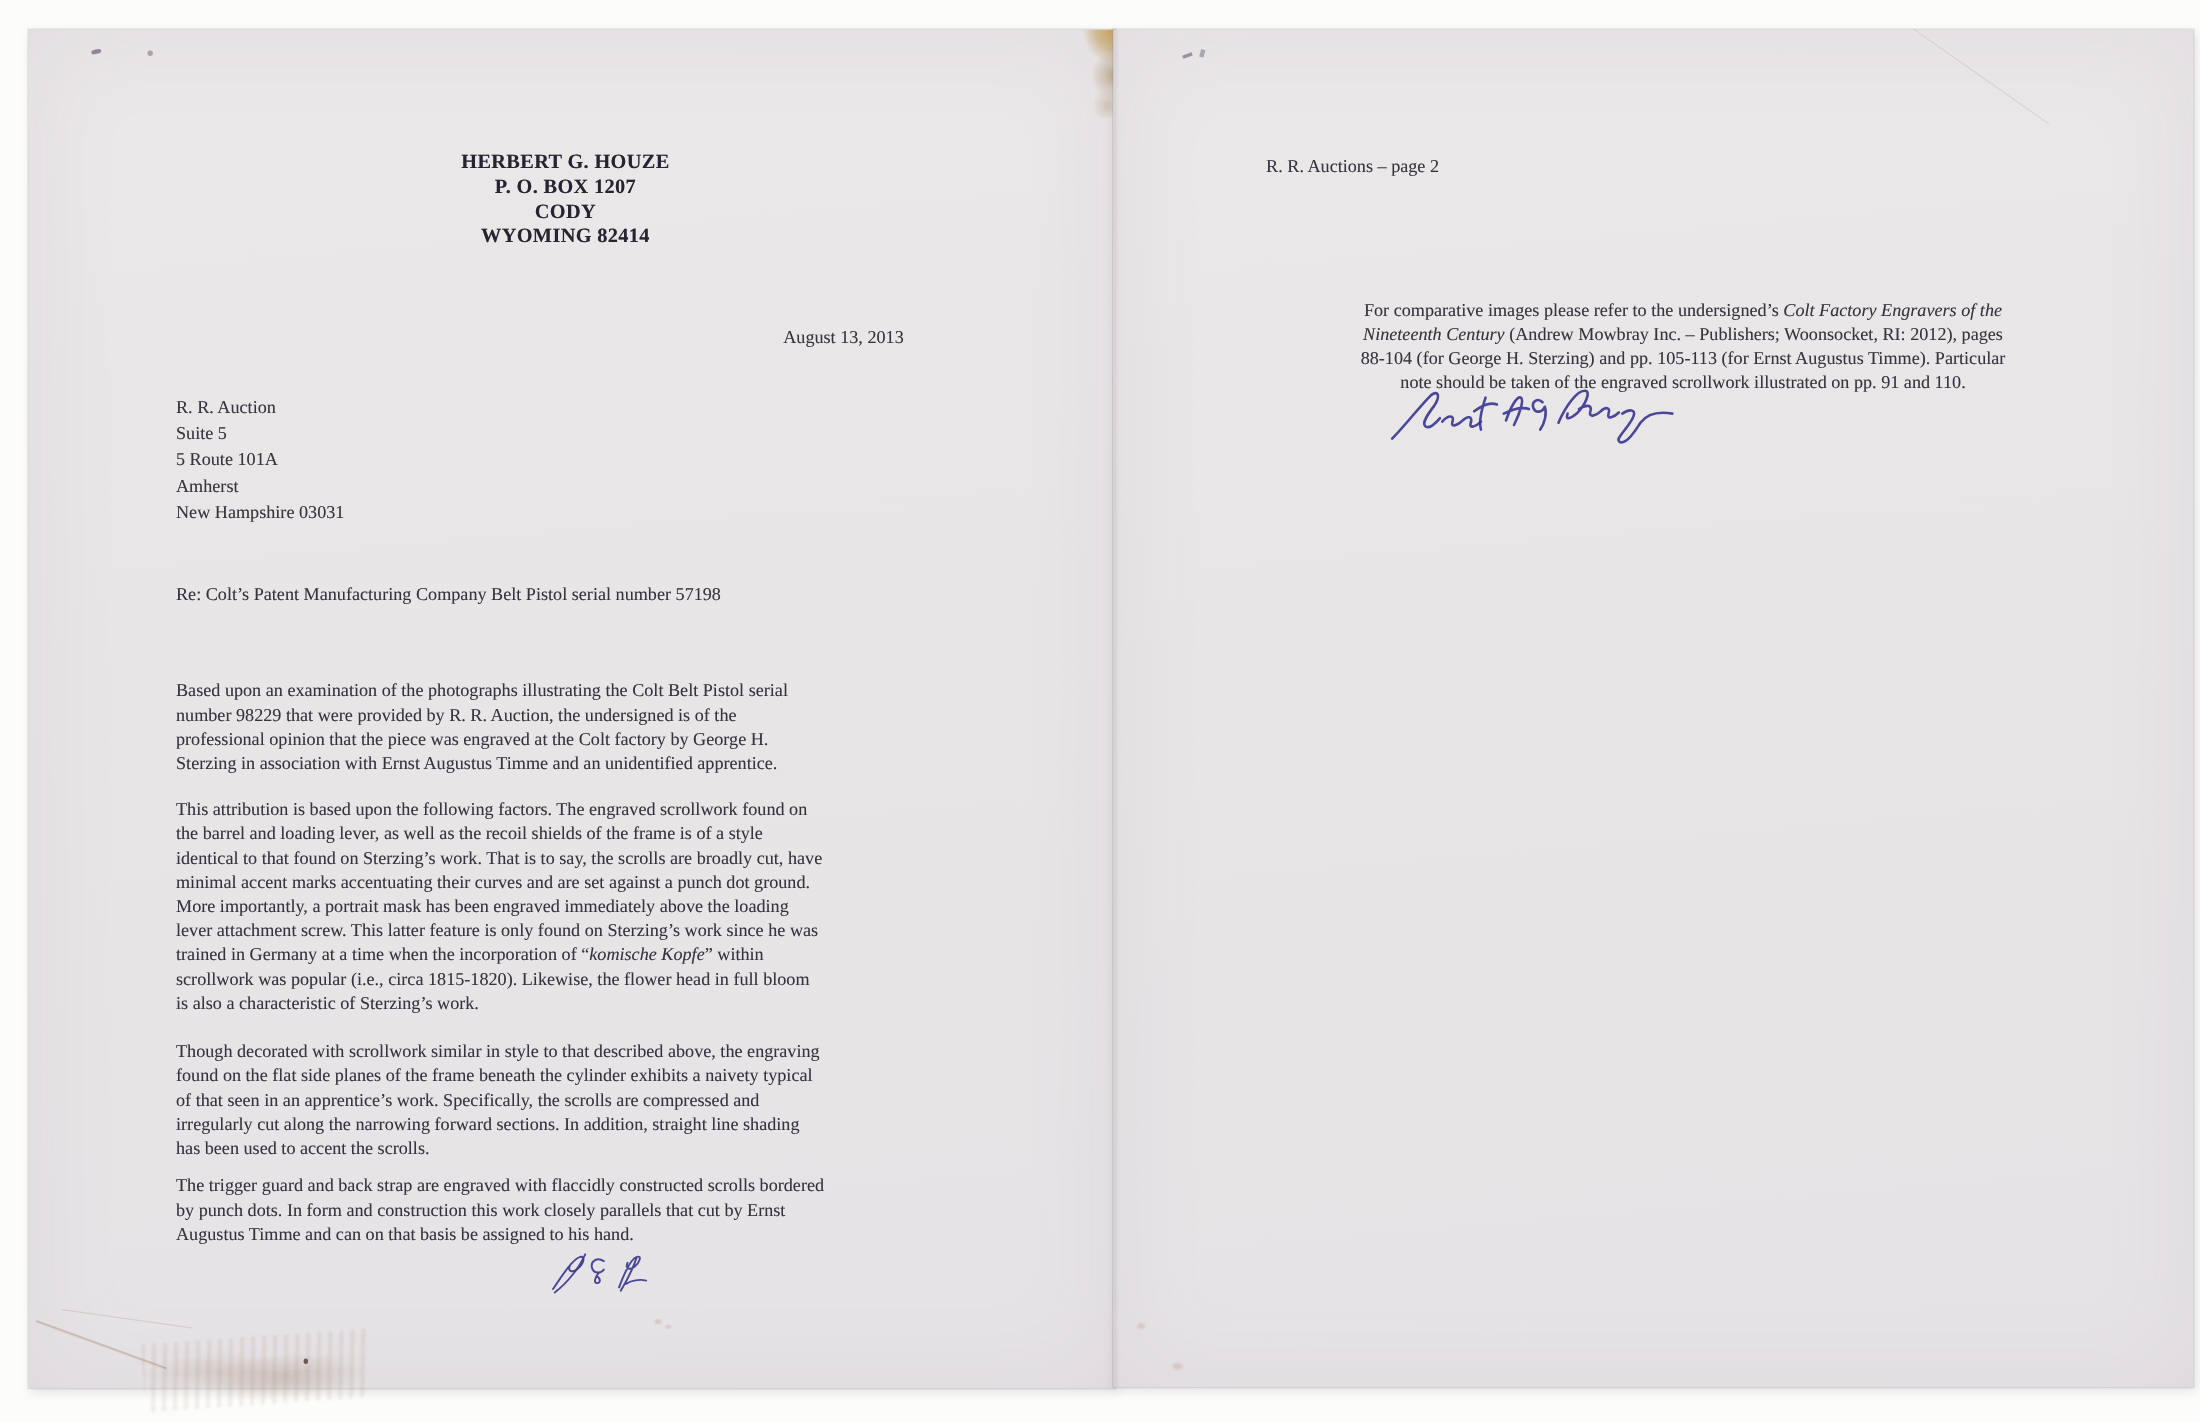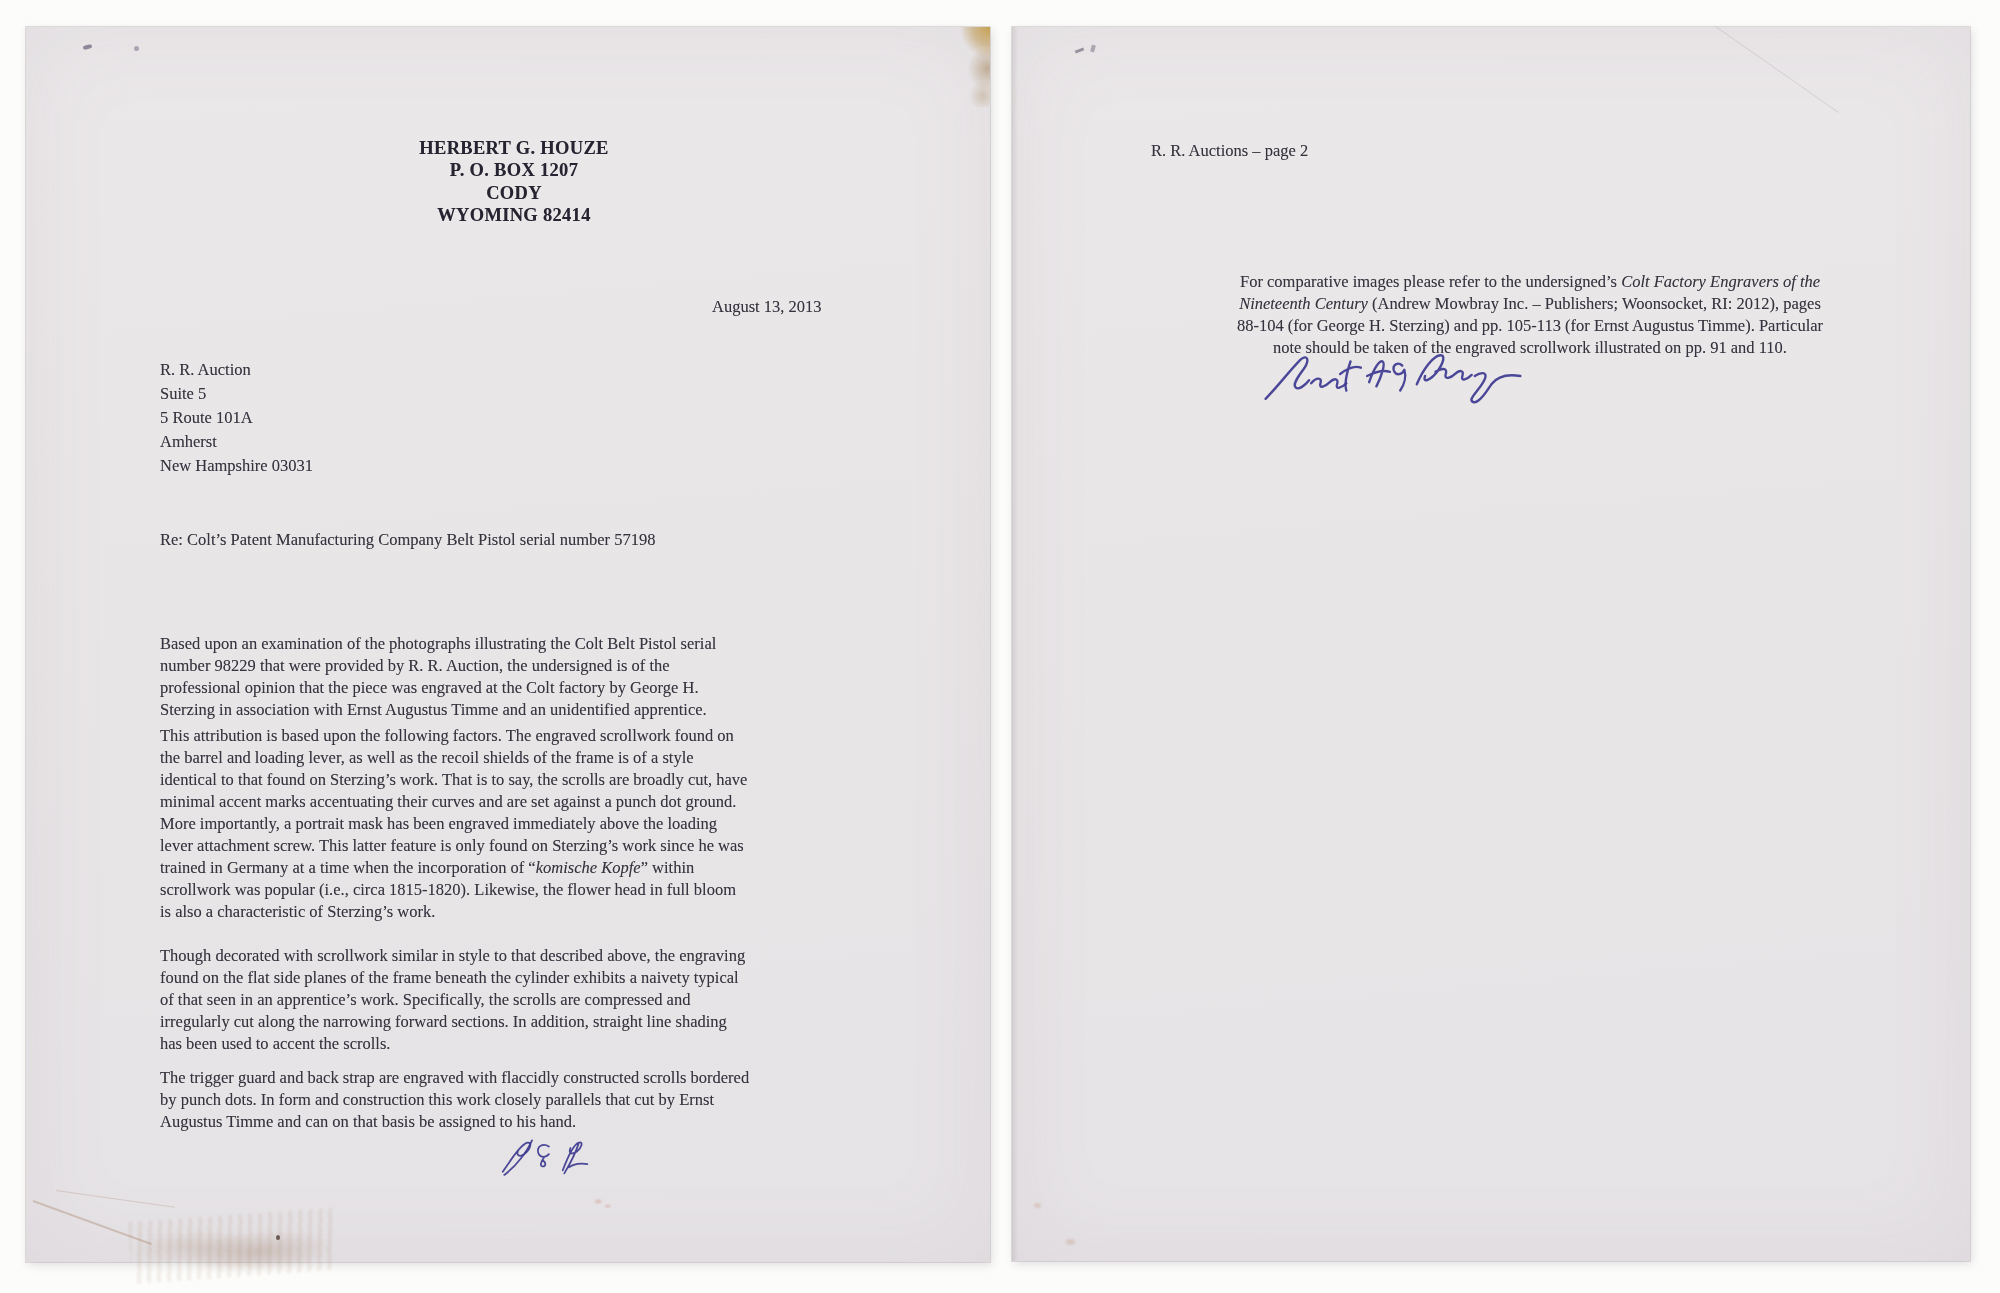--- a/index.html
+++ b/index.html
@@ -6,38 +6,39 @@
   body{
     width:2000px;height:1293px;position:relative;overflow:hidden;
     background:#fcfcfb;
     font-family:"Liberation Serif","DejaVu Serif",serif;
   }
   .page{
     position:absolute;
     background:linear-gradient(175deg,#ebe8ea 0%,#e8e5e7 55%,#e6e3e6 100%);
     box-shadow:0 0 0 1px rgba(150,140,145,.28), 2px 3px 9px rgba(60,50,55,.14),
                inset 0 0 90px rgba(130,115,125,.09);
+    padding-left:24px;
   }
   .page1{left:26px;top:27px;width:964px;height:1235px;}
   .page2{left:1012px;top:27px;width:958px;height:1234px;text-align:center;}
   .page > *{position:absolute;}
   .txt{
     color:#35343e;font-size:16.5px;line-height:22px;white-space:pre-line;
     text-shadow:0 0 .5px rgba(53,52,62,.35);
   }
   .letterhead{
     left:288px;top:110px;width:400px;text-align:center;font-weight:bold;
     font-size:18.5px;line-height:22.3px;letter-spacing:.3px;color:#262430;
     white-space:pre-line;text-shadow:0 0 .5px rgba(38,36,48,.4);
   }
   .date{left:686px;top:269px;font-family:Liberation Serif, serif;}
   .recipient{left:134px;top:331px;line-height:24px;}
   .subject{left:134px;top:502px;}
   .para{width:760px;}
-  .p1-1{left:134px;top:590px;margin-top:16px;}
+  .p1-1{left:134px;top:590px;}
   .p1-2{left:134px;top:698px;}
   .p1-3{left:134px;top:918px;}
   .p1-4{left:134px;top:1040px;}
   .header2{left:139px;top:113px;}
   .p2-1{left:138px;top:159px;}
   .p2-2{left:138px;top:244px;}
   .it{font-style:italic;}
   .sig{fill:none;}
   .sig path{stroke:#3d3a90;stroke-width:2.3;stroke-linecap:round;stroke-linejoin:round;fill:none;opacity:.92;}
   .sig1{left:466px;top:1106px;width:100px;height:50px;}

